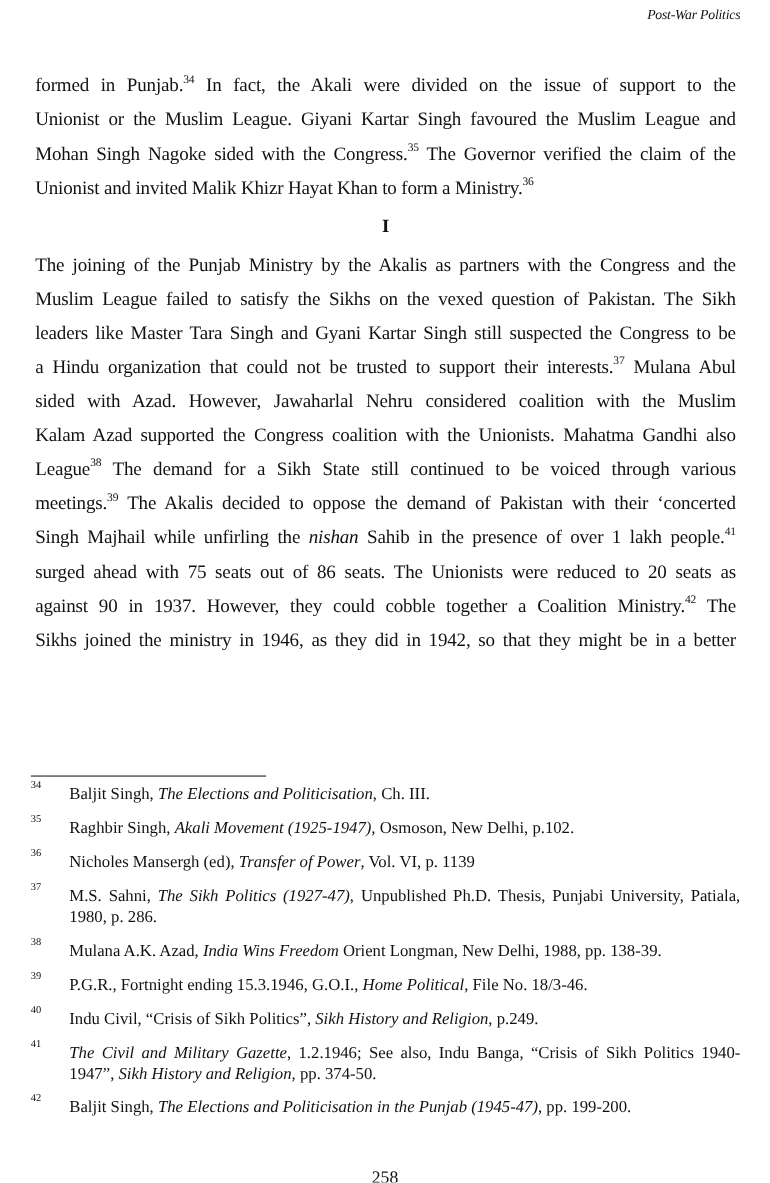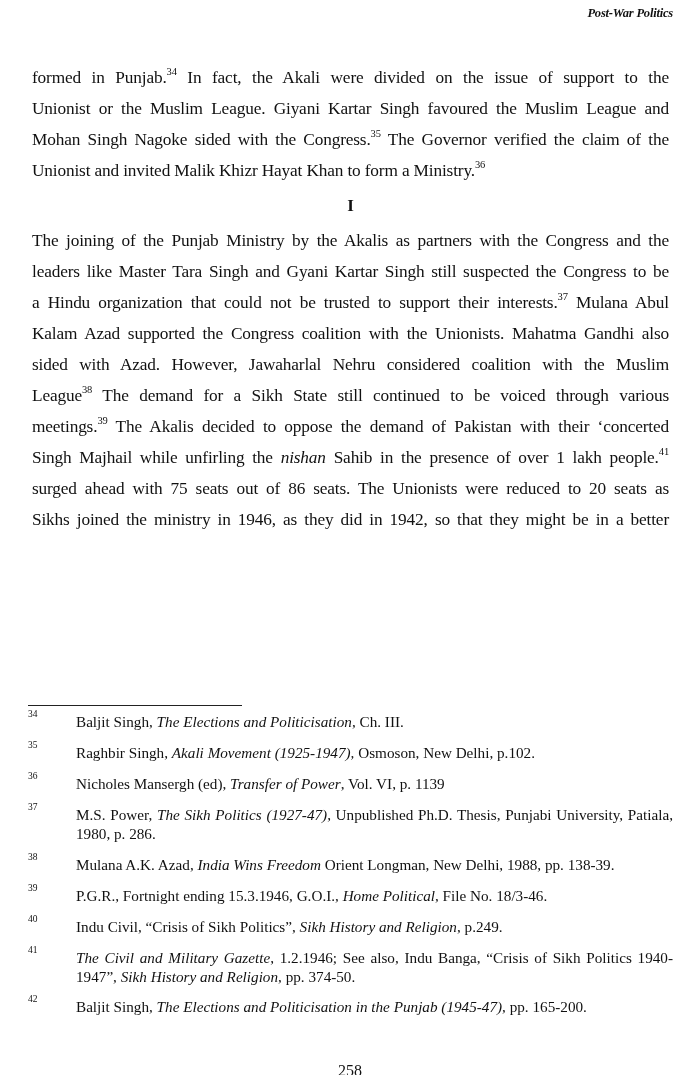--- a/index.html
+++ b/index.html
@@ -1,56 +1,58 @@
 <!DOCTYPE html>
 <html><head>
 <meta charset="utf-8">
 <style>
   html, body { margin: 0; padding: 0; background: #ffffff; }
   body { width: 700px; height: 1075px; position: relative; overflow: hidden; color: #111; font-family: "Liberation Serif", serif; }
-  .running-head { position: absolute; top: 6px; right: 27px; font-family: "Liberation Serif", serif; font-style: italic; font-weight: bold; font-size: 12.5px; letter-spacing: -0.2px; }
+  .running-head { position: absolute; top: 6px; right: 27px; font-family: "Liberation Serif", serif; font-style: italic; font-weight: normal; font-size: 12.5px; letter-spacing: -0.2px; }
   .body-text { position: absolute; left: 28px; width: 645px; top: 58px; font-size: 17.3px; line-height: 31px; text-align: justify; letter-spacing: -0.15px; }
   .body-text p { margin: 4px; }
   .line { display: block; text-align: justify; text-align-last: justify; white-space: nowrap; height: 31px; }
   .line.last { text-align-last: left; }
   .section-heading { text-align: center; font-weight: bold; height: 31px; line-height: 31px; font-size: 17px; }
   sup { font-size: 10.5px; line-height: 0; vertical-align: 0; position: relative; top: -8px; }
   .rule { position: absolute; left: 28px; top: 705px; width: 214px; height: 0; border-top: 1.3px solid #222; }
   .footnotes { position: absolute; left: 28px; top: 712px; width: 645px; font-size: 15.2px; }
   .fn { position: relative; }
   .fn-num { position: absolute; left: 0; top: -3px; font-size: 9.5px; }
-  .fn-text { margin-left: 48px; line-height: 19px; text-align: justify; font-family: Liberation Serif, serif; }
+  .fn-text { margin-left: 35px; line-height: 19px; text-align: justify; font-family: Liberation Serif, serif; }
   .page-number { position: absolute; top: 1062px; left: 0; width: 700px; text-align: center; font-size: 16px; }
   i { font-style: italic; }
 </style>
 </head>
 <body>
 
 <div class="running-head">Post-War Politics</div>
 
 <div class="body-text">
   <p>
     <span class="line"><span>formed in Punjab.</span><sup>34</sup><span> In fact, the Akali  were divided on the issue of support to the</span></span>
     <span class="line"><span>Unionist or the Muslim League. Giyani Kartar Singh favoured the Muslim League and</span></span>
     <span class="line"><span>Mohan Singh Nagoke sided  with the Congress.</span><sup>35</sup><span> The Governor verified the claim of the</span></span>
     <span class="line last"><span>Unionist and invited Malik Khizr Hayat Khan to form a Ministry.</span><sup>36</sup></span>
   </p>
 
   <div class="section-heading">I</div>
 
   <p>
     <span class="line">The joining of the Punjab Ministry by the Akalis as partners with the Congress and the</span>
+    <span class="line">Muslim League failed to satisfy the Sikhs on the vexed question of Pakistan. The Sikh</span>
     <span class="line">leaders like Master Tara Singh and Gyani Kartar Singh still suspected the Congress to be</span>
     <span class="line"><span>a Hindu organization that could not be trusted to support their interests.</span><sup>37</sup><span> Mulana Abul</span></span>
+    <span class="line">sided with Azad. However, Jawaharlal Nehru considered coalition with the Muslim</span>
     <span class="line">Kalam Azad supported the Congress coalition with the Unionists. Mahatma Gandhi also</span>
-    <span class="line">sided with Azad. However, Jawaharlal Nehru considered coalition with the Muslim</span>
     <span class="line"><span>League</span><sup>38</sup><span> The demand for a Sikh State still continued to be voiced through various</span></span>
     <span class="line"><span>meetings.</span><sup>39</sup><span> The Akalis decided to oppose the demand of Pakistan with  their ‘concerted</span></span>
     <span class="line"><span>Singh Majhail while unfirling the  </span><i>nishan</i><span> Sahib in the presence of over 1 lakh people.</span><sup>41</sup></span>
     <span class="line">surged ahead with 75 seats out of 86 seats. The Unionists were reduced to 20 seats as</span>
+    <span class="line"><span>against 90 in 1937. However, they could cobble together a Coalition Ministry.</span><sup>42</sup><span> The</span></span>
     <span class="line">Sikhs joined the ministry in 1946, as they did in 1942, so that they might be in a better</span>
   </p>
 </div>
 
 <div class="rule"></div>
 
 <div class="footnotes">
   <div class="fn" style="height:31px">
     <span class="fn-num">34</span>
     <div class="fn-text"><span>Baljit Singh, </span><i>The Elections and Politicisation</i><span>, Ch. III.</span></div>
@@ -58,37 +60,37 @@
   <div class="fn" style="height:31px">
     <span class="fn-num">35</span>
     <div class="fn-text"><span>Raghbir Singh, </span><i>Akali Movement (1925-1947),</i><span> Osmoson, New Delhi, p.102.</span></div>
   </div>
   <div class="fn" style="height:31px">
     <span class="fn-num">36</span>
     <div class="fn-text"><span>Nicholes Mansergh (ed),  </span><i>Transfer of Power</i><span>, Vol. VI, p. 1139</span></div>
   </div>
   <div class="fn" style="height:50px">
     <span class="fn-num">37</span>
-    <div class="fn-text"><span>M.S. Power, </span><i>The Sikh Politics (1927-47)</i><span>, Unpublished Ph.D. Thesis, Punjabi University, Patiala, 1980, p. 286.</span></div>
+    <div class="fn-text"><span>M.S. Sahni, </span><i>The Sikh Politics (1927-47)</i><span>, Unpublished Ph.D. Thesis, Punjabi University, Patiala, 1980, p. 286.</span></div>
   </div>
   <div class="fn" style="height:31px">
     <span class="fn-num">38</span>
     <div class="fn-text"><span>Mulana A.K. Azad, </span><i>India Wins Freedom</i><span> Orient Longman, New Delhi, 1988, pp. 138-39.</span></div>
   </div>
   <div class="fn" style="height:31px">
     <span class="fn-num">39</span>
     <div class="fn-text"><span>P.G.R., Fortnight ending 15.3.1946, G.O.I., </span><i>Home Political</i><span>, File No. 18/3-46.</span></div>
   </div>
   <div class="fn" style="height:31px">
     <span class="fn-num">40</span>
     <div class="fn-text"><span>Indu Civil, “Crisis of Sikh Politics”, </span><i>Sikh History and Religion</i><span>, p.249.</span></div>
   </div>
   <div class="fn" style="height:49px">
     <span class="fn-num">41</span>
     <div class="fn-text"><i>The Civil and Military Gazette</i><span>, 1.2.1946; See also, Indu Banga, “Crisis of Sikh Politics 1940-1947”, </span><i>Sikh History and Religion</i><span>, pp. 374-50.</span></div>
   </div>
   <div class="fn" style="height:31px">
     <span class="fn-num">42</span>
-    <div class="fn-text"><span>Baljit Singh, </span><i>The Elections and Politicisation in the Punjab (1945-47)</i><span>, pp. 165-200.</span></div>
+    <div class="fn-text"><span>Baljit Singh, </span><i>The Elections and Politicisation in the Punjab (1945-47)</i><span>, pp. 199-200.</span></div>
   </div>
 </div>
 
 <div class="page-number">258</div>
 
 </body></html>

